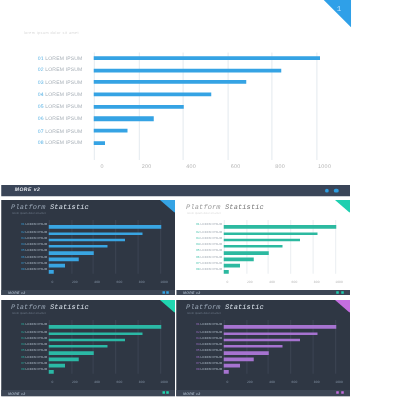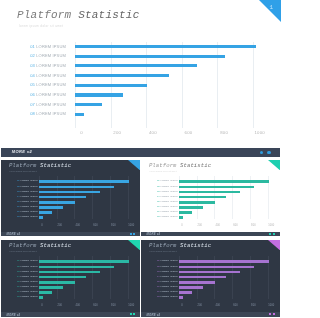--- a/index.html
+++ b/index.html
@@ -42,21 +42,20 @@
   .p-foot .fdot{display:inline-block;width:1.9px;height:1.7px;background:#2a93d9;margin-left:1.6px;vertical-align:top;}
   .plabel{position:absolute;font-size:2.3px;letter-spacing:0.12px;white-space:nowrap;text-align:right;}
   .pbar{position:absolute;height:2.4px;}
   .pgrid{position:absolute;width:0.5px;}
   .pxlab{position:absolute;font-size:2.6px;text-align:center;letter-spacing:0.1px;}
 </style>
 </head>
 <body>
 
 <div id="hero">
-  <div class="hero-title"><span>Platform </span><b>Statistic</b></div>
   <div class="hero-sub">lorem ipsum dolor sit amet</div>
   <div class="hero-corner">
     <svg width="31" height="22" viewBox="0 0 31 22">
         <polygon points="31,0 31,22 9,0" fill="#2fa0e8"></polygon>
       </svg>
     <div class="num">1</div>
   </div>
   <div id="heroChart">
       <div class="hgrid" style="left: 75px; top: 6px; height: 86px;"></div>
       <div class="hxlab" style="left: 71.7px; top: 93.6px; width: 20px;">0</div>

